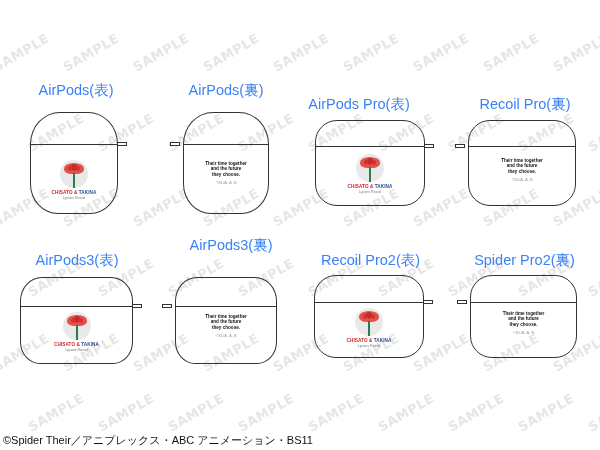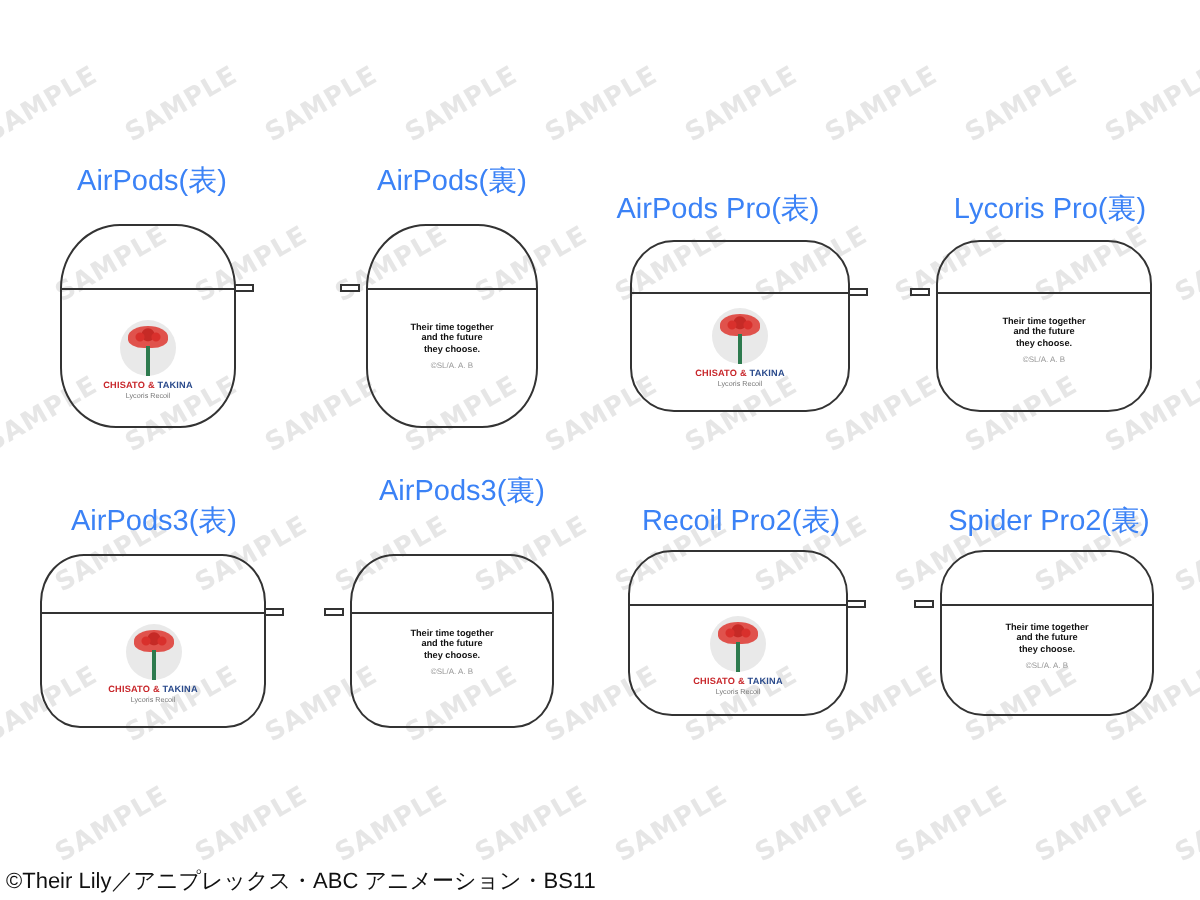--- a/index.html
+++ b/index.html
@@ -120,21 +120,21 @@
     <div class="flower">
         <div class="halo"></div>
         <div class="petals"></div>
         <div class="stem"></div>
       </div>
     <div class="names"><span class="c">CHISATO</span> <span class="c">&amp;</span> <span class="t">TAKINA</span></div>
     <div class="sub">Lycoris Recoil</div>
   </div>
 </div>
 
-<div class="label" style="left:470px; top:95px; width:110px;">Lycoris Pro(裏)</div>
+<div class="label" style="left:470px; top:95px; width:110px;">Recoil Pro(裏)</div>
 <div class="case" style="left:468px; top:120px; width:108px; height:86px; border-radius:22px;">
   <div class="latch" style="top:25px;"></div>
   <div class="hook" style="left:-14px; top:23px;"></div>
   <div class="back-art" style="top:37px;">
     <div class="quote">
         <div>Their time together</div>
         <div>and the future</div>
         <div>they choose.</div>
       </div>
     <div class="sig">©SL/A. A. B</div>
@@ -192,13 +192,13 @@
   <div class="back-art" style="top:35px;">
     <div class="quote">
         <div>Their time together</div>
         <div>and the future</div>
         <div>they choose.</div>
       </div>
     <div class="sig">©SL/A. A. B</div>
   </div>
 </div>
 
-<div class="footer">©Their Lily／アニプレックス・ABC アニメーション・BS11</div>
+<div class="footer">©Spider Their／アニプレックス・ABC アニメーション・BS11</div>
 
 </body></html>

